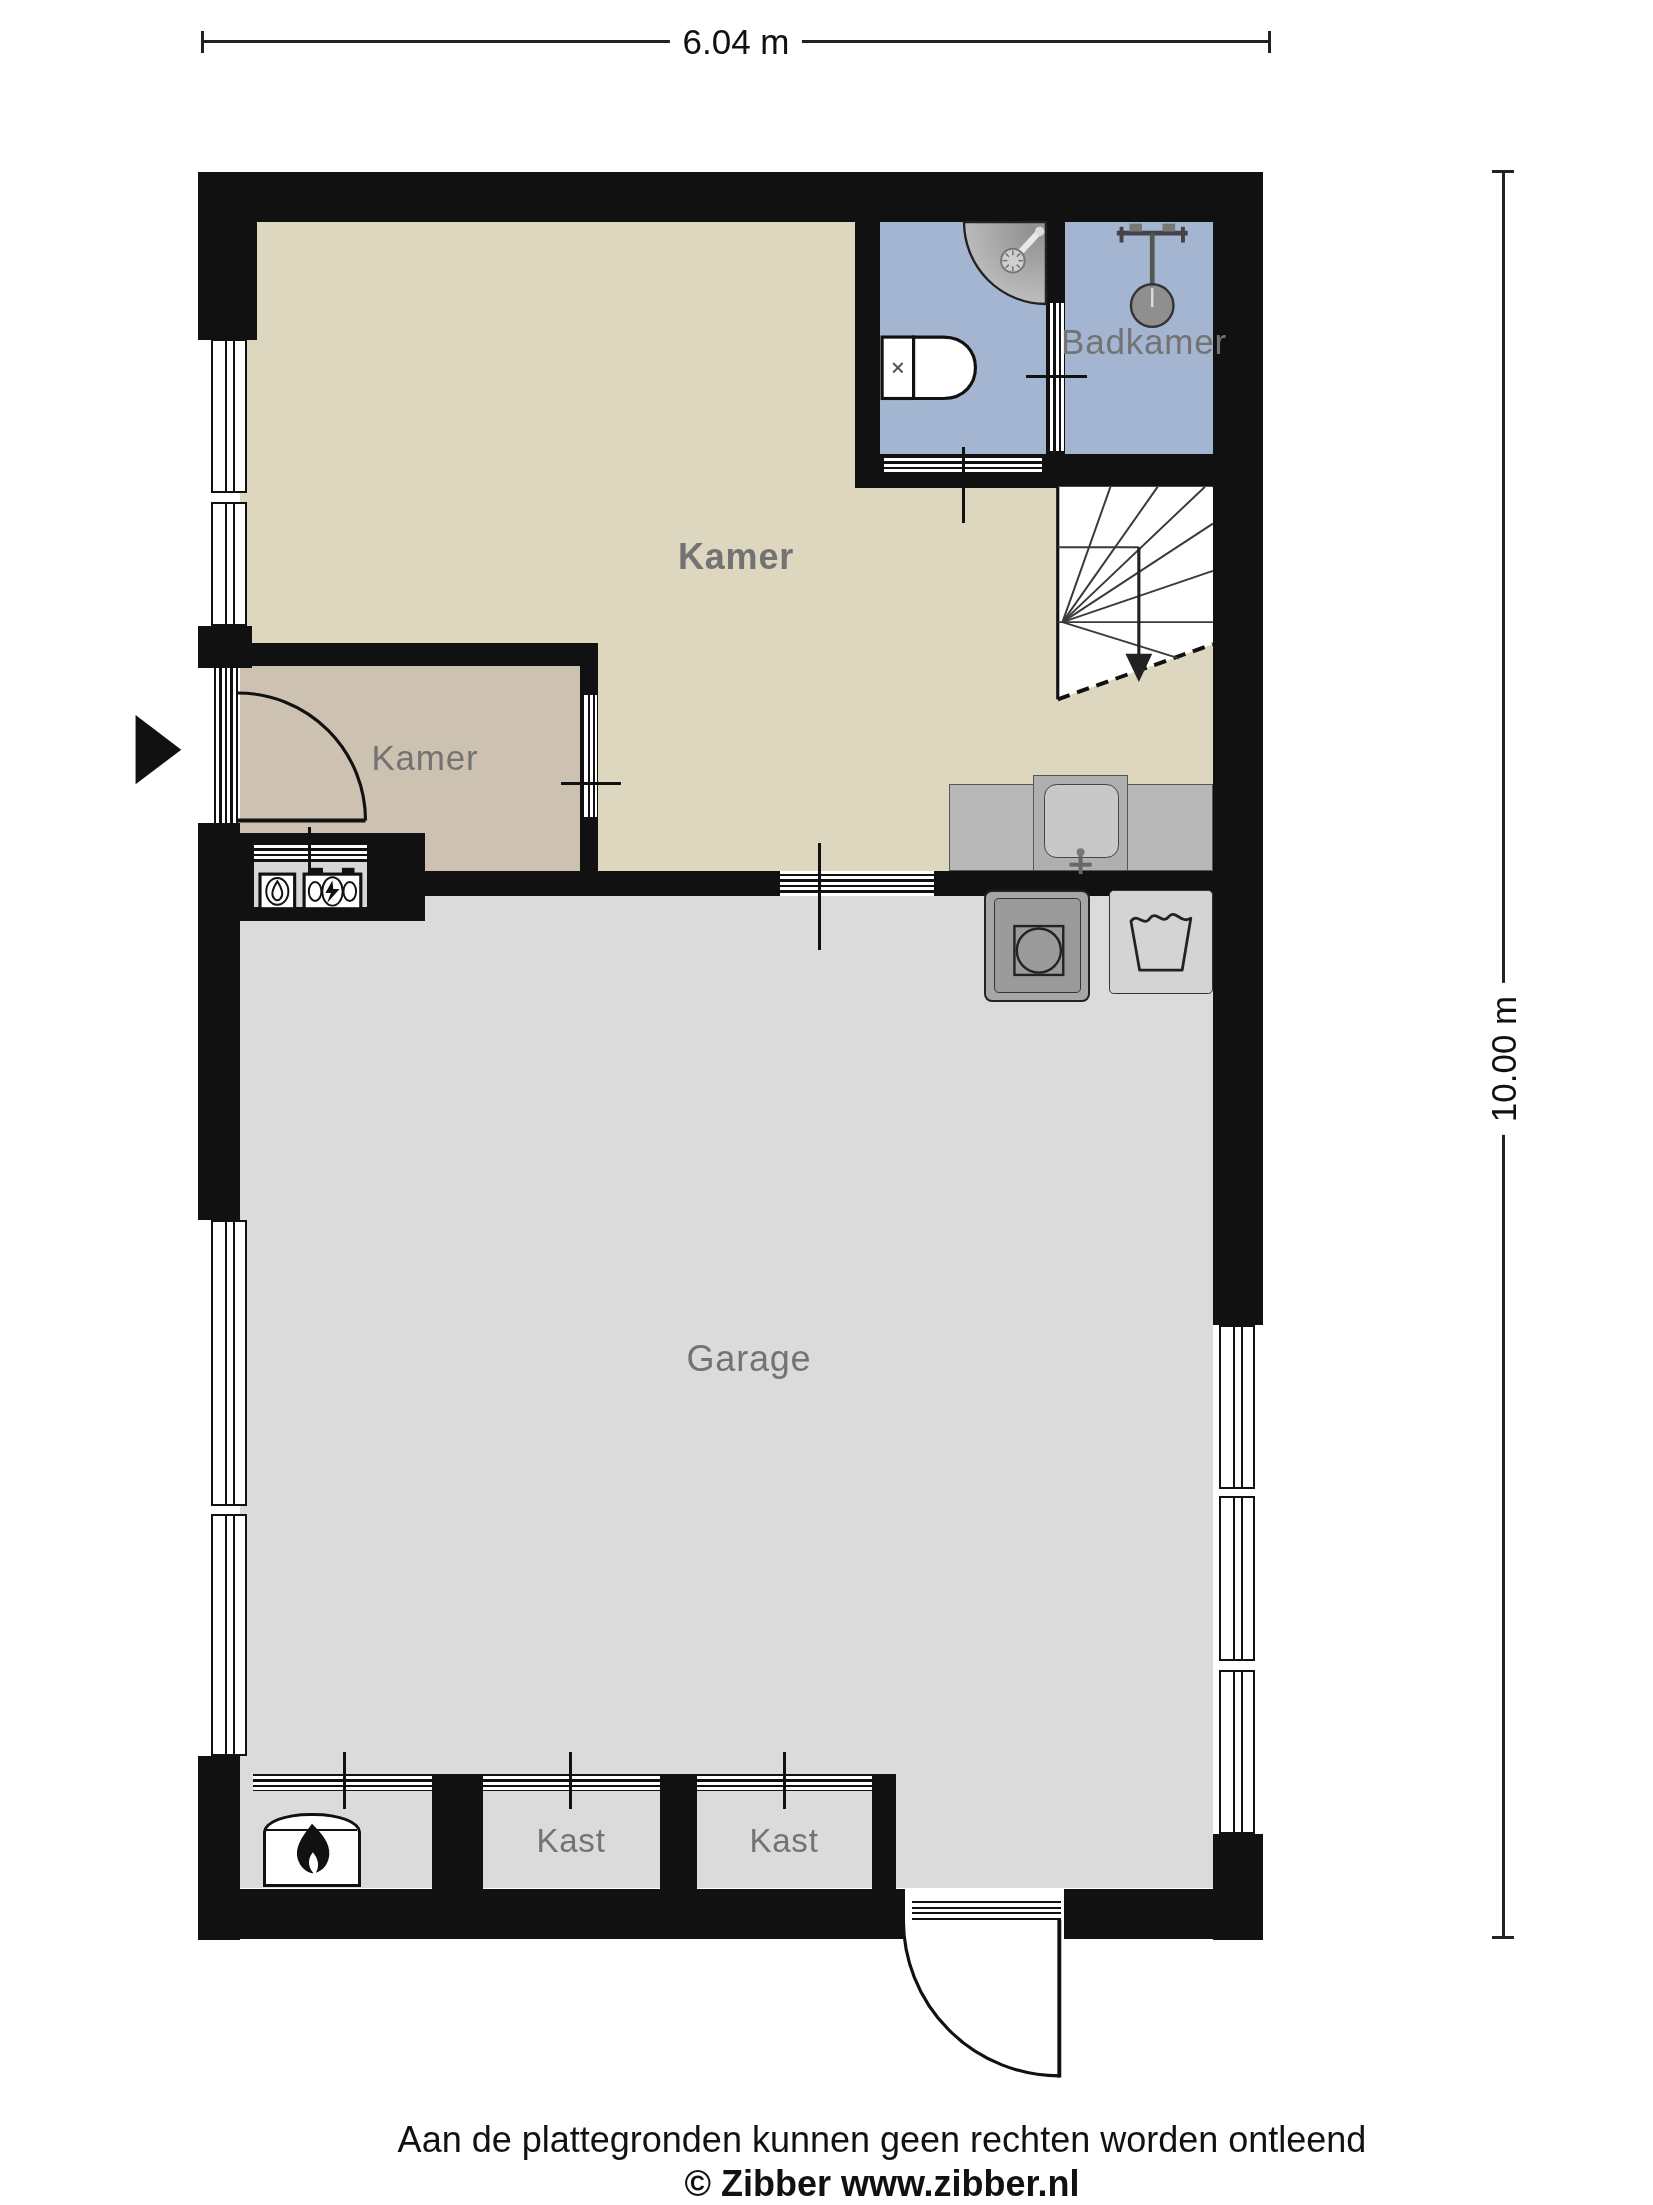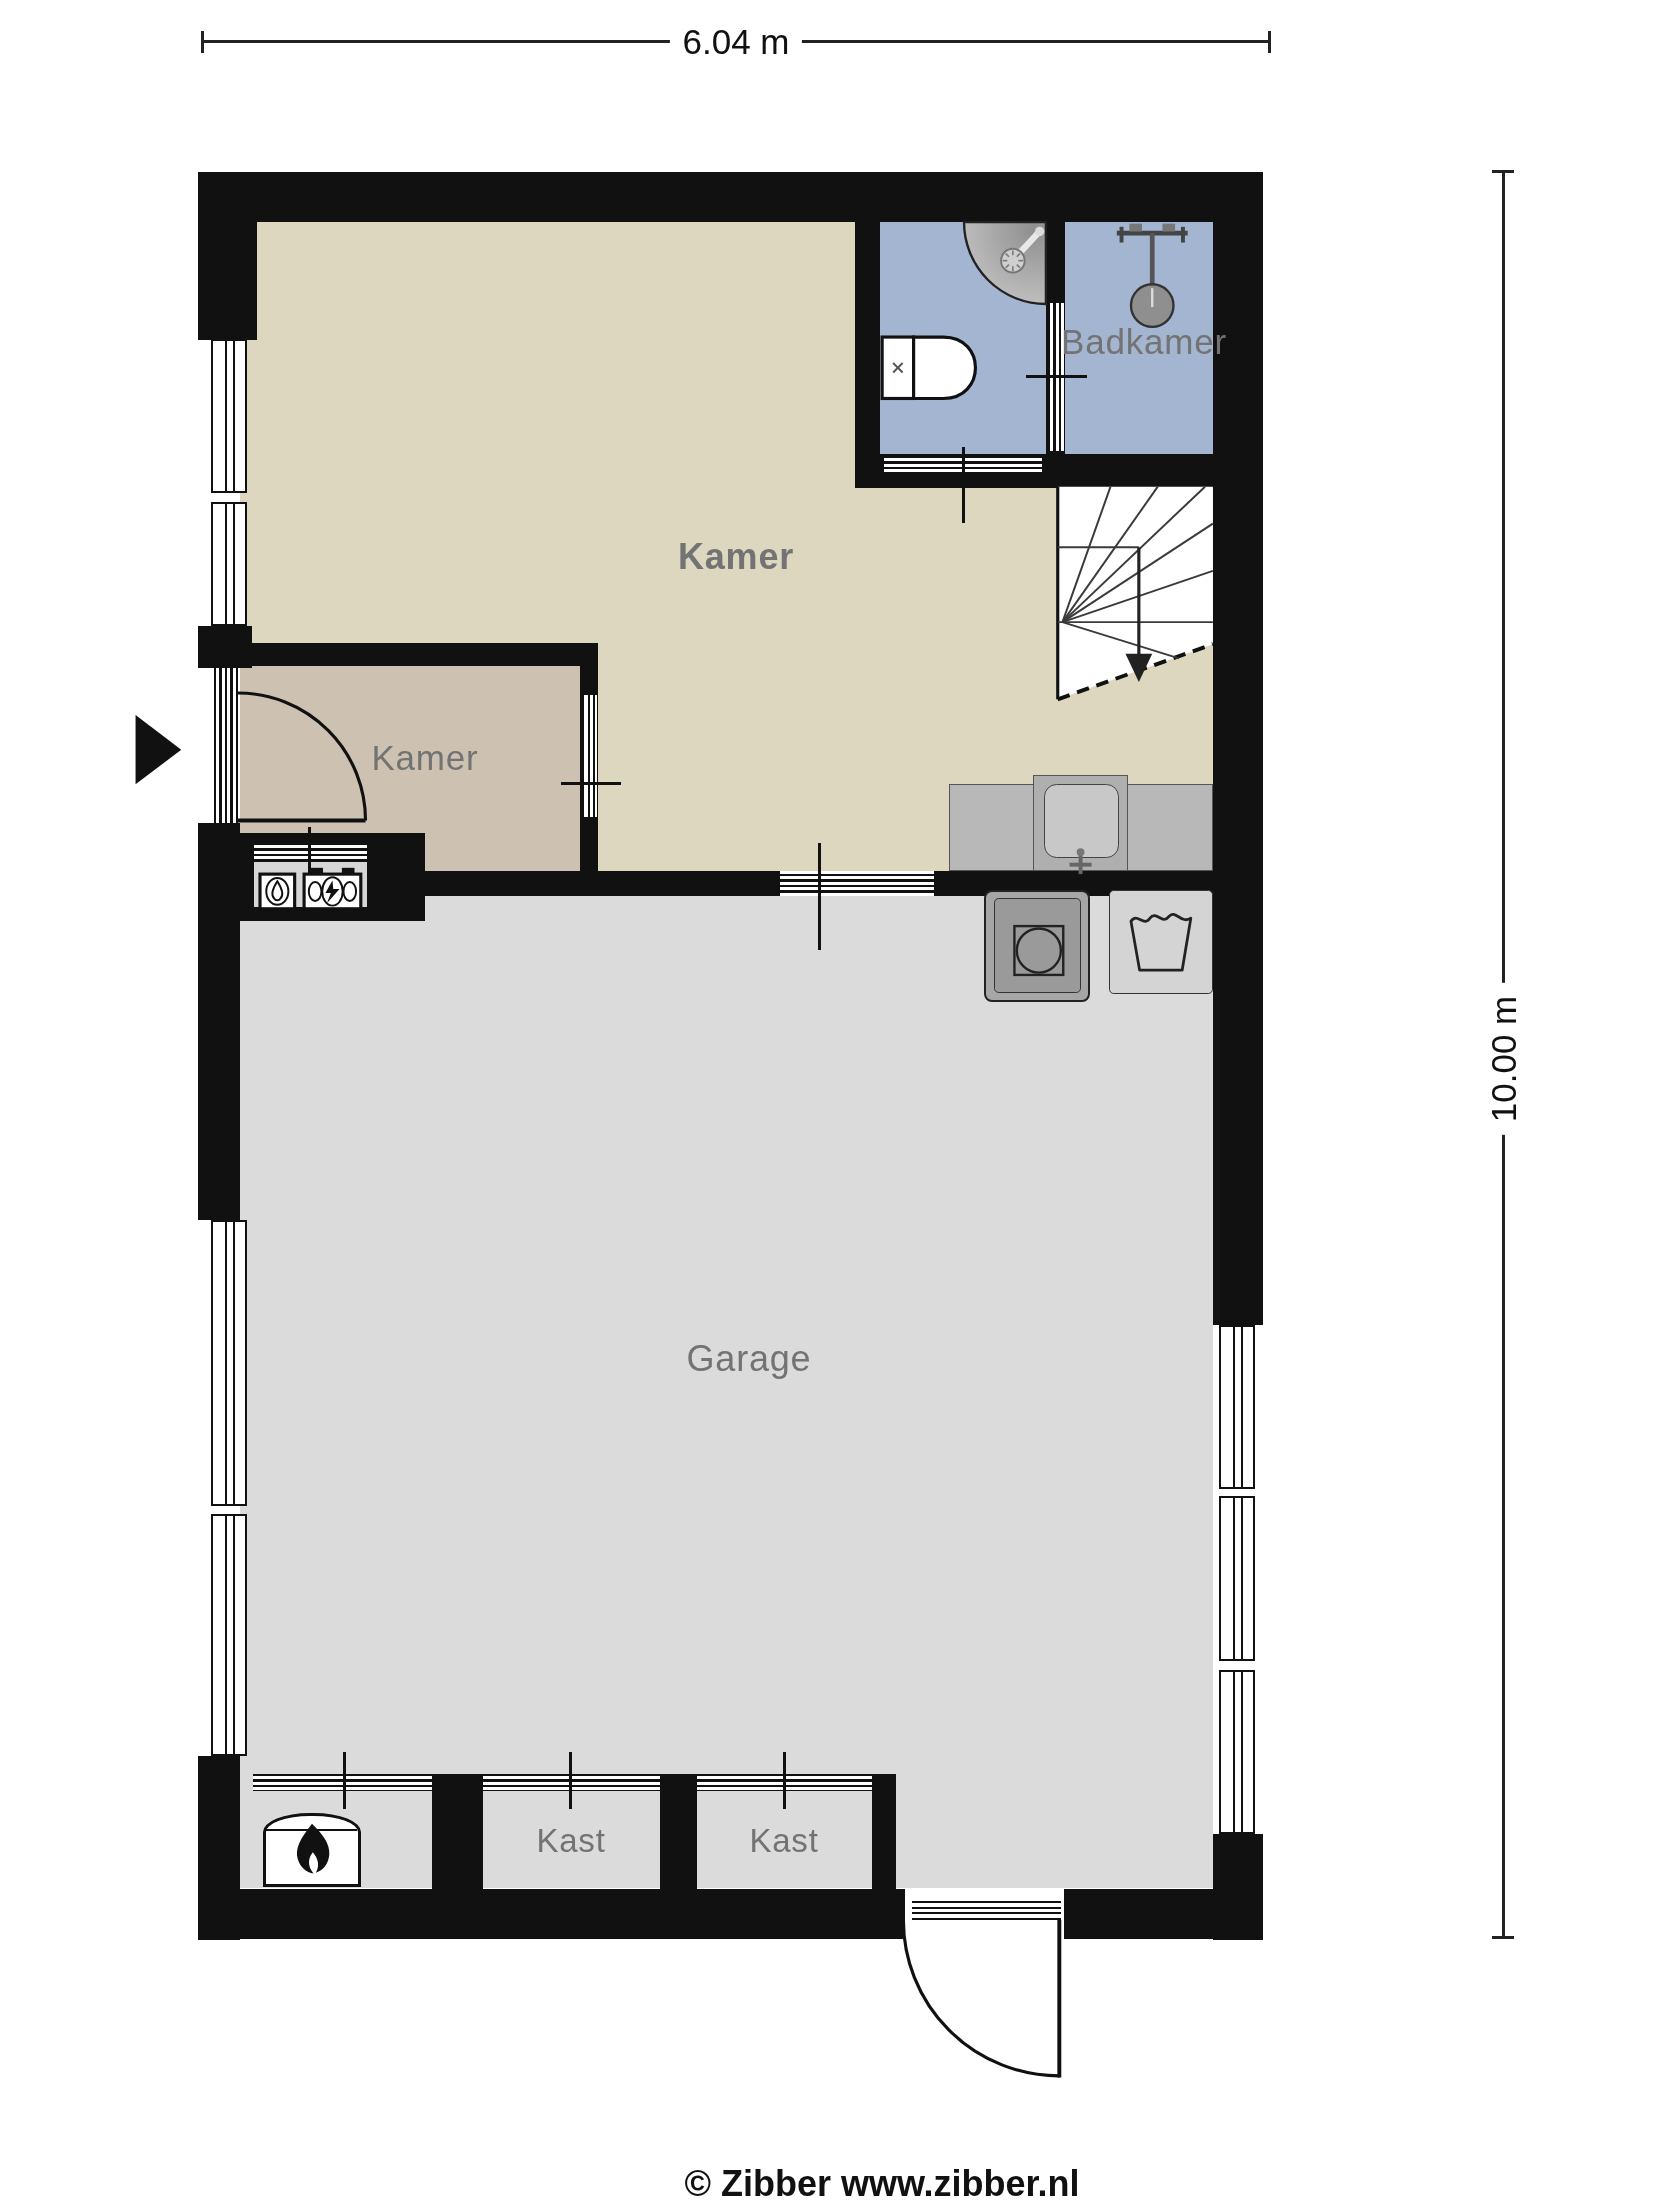--- a/index.html
+++ b/index.html
@@ -246,16 +246,17 @@
     <div class="dimline" style="left:1268px;top:31px;width:3.2px;height:22px;"></div>
     <div class="dimlabel" style="left:736px;top:42px;text-align:center;">6.04 m</div>
   </div>
   <div>
     <div class="dimline" style="left:1502px;top:172px;width:3.2px;height:1767px;"></div>
     <div class="dimline" style="left:1492px;top:170px;width:22px;height:3.2px;"></div>
     <div class="dimline" style="left:1492px;top:1936px;width:22px;height:3.2px;"></div>
     <div class="dimlabel" style="left:1504px;top:1059px;transform:translate(-50%,-50%) rotate(-90deg);">10.00 m</div>
   </div>
 
+  <div class="footer-line" style="top:2119px;">Aan de plattegronden kunnen geen rechten worden ontleend</div>
   <div class="footer-line" style="top:2163px;font-weight:bold;">© Zibber www.zibber.nl</div>
 
 </div>
 
 
 </body></html>

